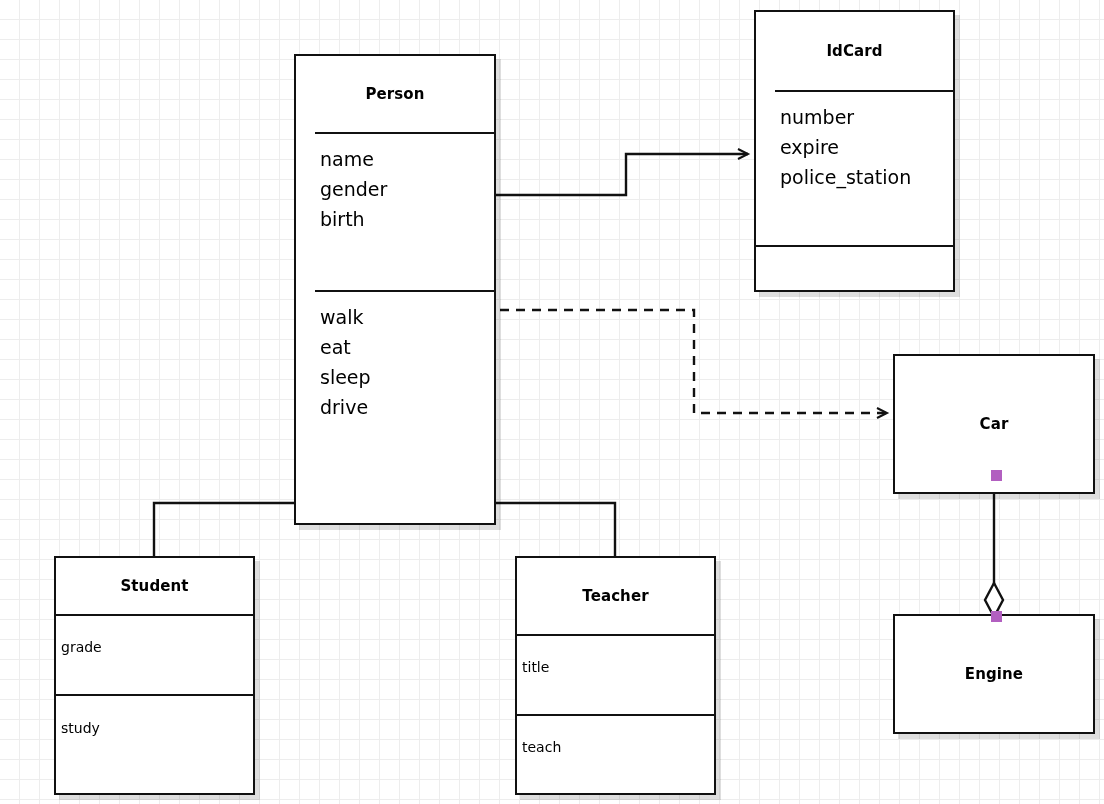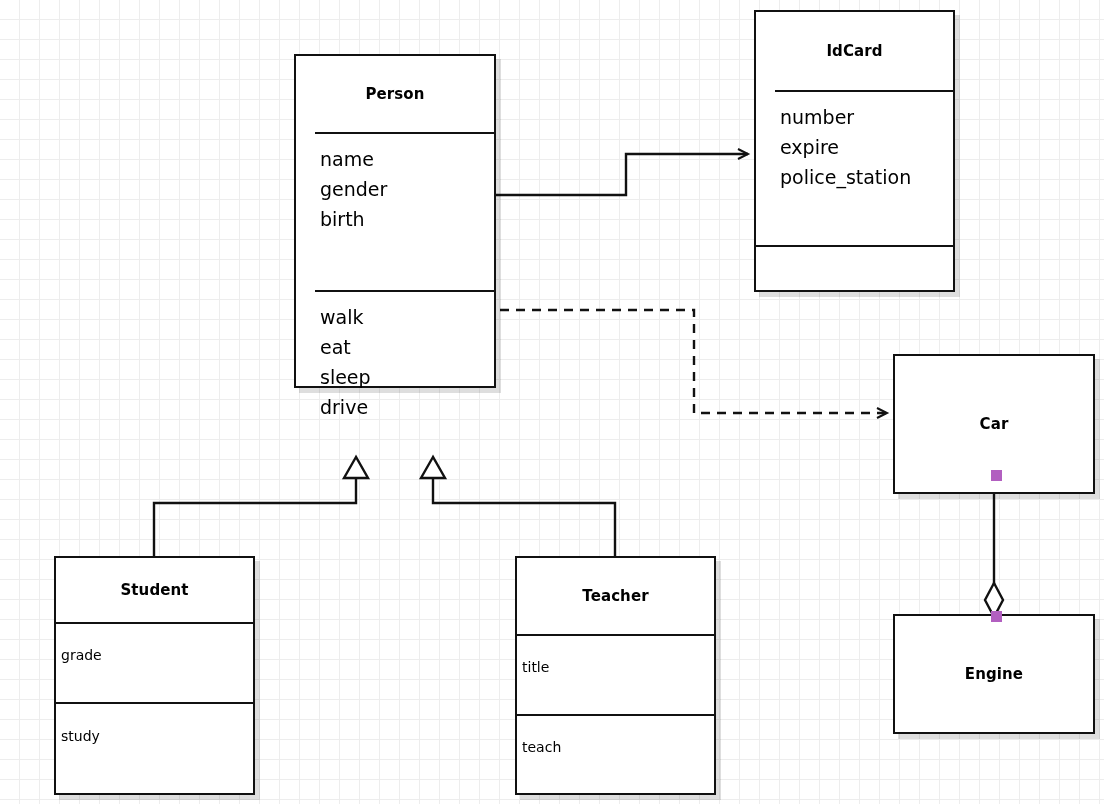--- a/index.html
+++ b/index.html
@@ -109,21 +109,21 @@
       <path d="M 615 556 L 615 503 L 433 503 L 433 474" fill="none" stroke="#111111" stroke-width="2.4" stroke-linejoin="miter"></path>
       <path d="M 433 457 L 421 478 L 445 478 Z" fill="#ffffff" stroke="#111111" stroke-width="2.4" stroke-linejoin="miter"></path>
     </g>
 
     <g>
       <path d="M 994 474 L 994 585" fill="none" stroke="#111111" stroke-width="2.4"></path>
       <path d="M 994 583 L 1003 600 L 994 617 L 985 600 Z" fill="#ffffff" stroke="#111111" stroke-width="2.4" stroke-linejoin="miter"></path>
     </g>
   </svg>
 
-  <div class="uml-class" style="left:294px; top:54px; width:202px; height:334px;">
+  <div class="uml-class" style="left:294px; top:54px; width:202px; height:471px;">
     <div class="compartment class-title" style="height:76px;">Person</div>
     <div class="compartment member-list" style="height:158px;">
       <div class="member">name</div>
       <div class="member">gender</div>
       <div class="member">birth</div>
     </div>
     <div class="compartment member-list" style="height:165px;">
       <div class="member">walk</div>
       <div class="member">eat</div>
       <div class="member">sleep</div>
@@ -145,21 +145,21 @@
     <div class="compartment class-title" style="height:100%;">Car</div>
     <div class="handle" style="left:96px; top:114px;"></div>
   </div>
 
   <div class="uml-class" style="left:893px; top:614px; width:202px; height:120px;">
     <div class="compartment class-title" style="height:100%;">Engine</div>
     <div class="handle" style="left:96px; top:-5px;"></div>
   </div>
 
   <div class="uml-class" style="left:54px; top:556px; width:201px; height:239px;">
-    <div class="compartment class-title" style="height:64px;">Student</div>
+    <div class="compartment class-title" style="height:56px;">Student</div>
     <div class="compartment" style="height:80px;">
       <div class="member-single">grade</div>
     </div>
     <div class="compartment" style="height:81px;text-align:right;">
       <div class="member-single">study</div>
     </div>
   </div>
 
   <div class="uml-class" style="left:515px; top:556px; width:201px; height:239px;">
     <div class="compartment class-title" style="height:76px;">Teacher</div>

